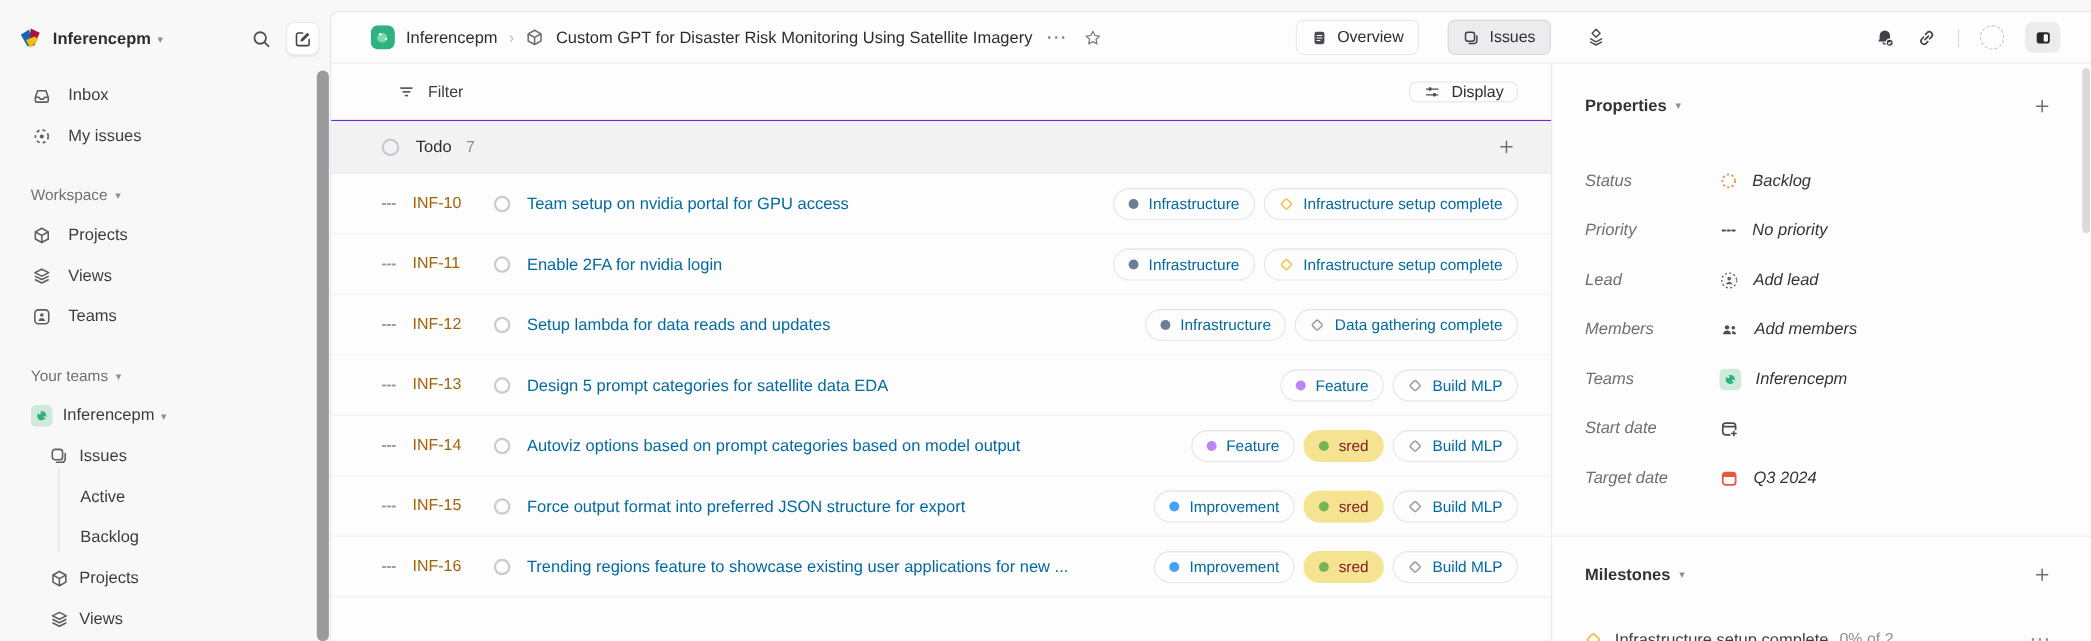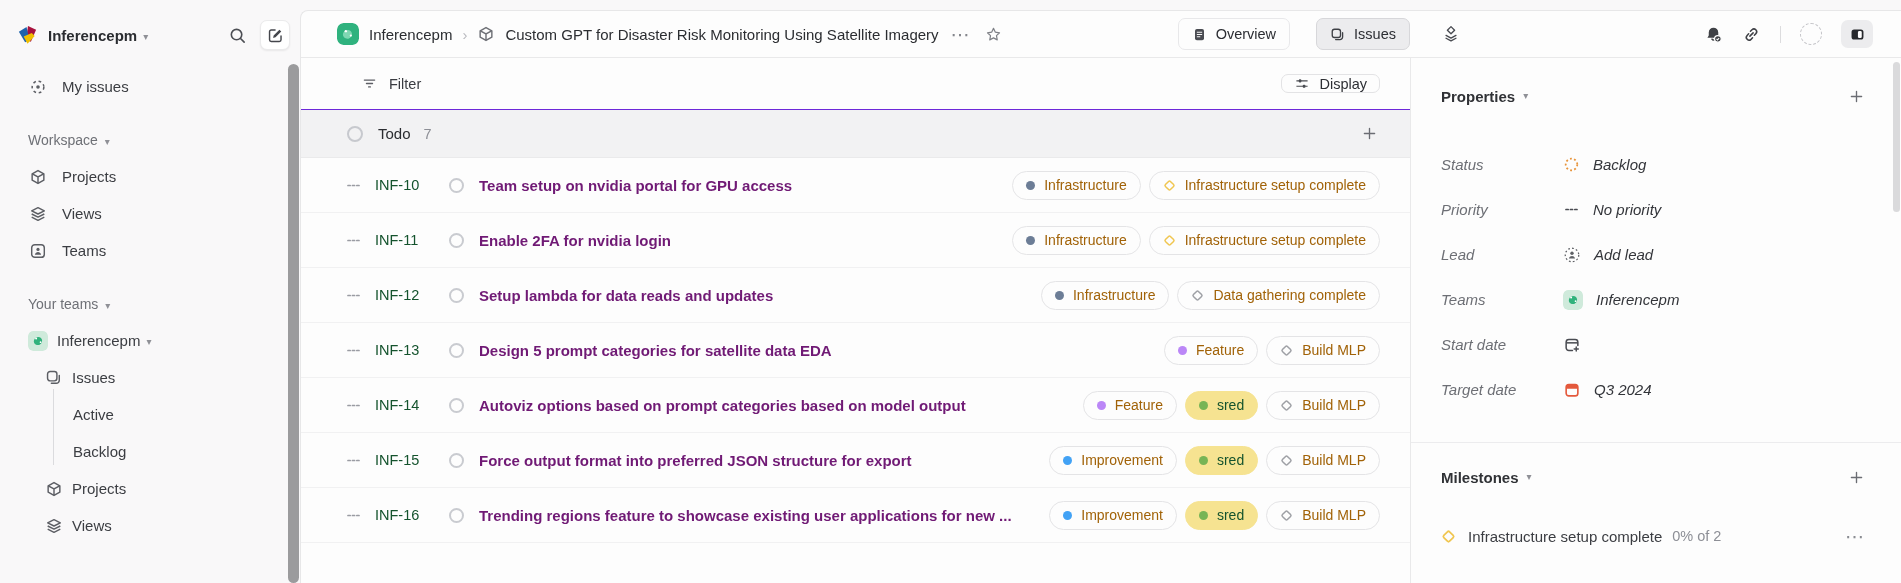--- a/index.html
+++ b/index.html
@@ -50,26 +50,26 @@
   .filter-lbl { margin-left:11px; font-size:14.5px; color:#3a3c42; }
   .display-btn { margin-left:auto; display:inline-flex; align-items:center; gap:9px; height:19px; padding:0 12px; border:1px solid #e3e3e5; border-radius:7px; background:#fdfdfd; font-size:14.5px; color:#2c2e33; cursor:pointer; }
 
   .group-row { height:48px; flex:none; display:flex; align-items:center; background:#f2f2f3; border-bottom:1px solid #eaeaeb; padding:0 32px 0 46px; }
   .group-circle { width:16px; height:16px; border:2px solid #c7c9ce; border-radius:50%; flex:none; }
   .group-name { margin-left:15px; font-size:15px; color:#2b2d31; font-weight:500; }
   .group-count { margin-left:13px; font-size:14.5px; color:#8d8f96; }
   .group-add { margin-left:auto; color:#6b6d73; cursor:pointer; }
 
   .issue-row { height:55px; flex:none; display:flex; align-items:center; padding:0 30px 0 44px; border-bottom:1px solid #f1f1f2; background:#fdfdfd; }
-  .issue-id { width:74px; margin-left:13px; font-size:14.5px; color:#14532d; flex:none; }
+  .issue-id { width:74px; margin-left:13px; font-size:14.5px; color:#a16207; flex:none; }
   .status-circle { width:15px; height:15px; border:2px solid #c9cbd0; border-radius:50%; flex:none; margin-right:15px; cursor:pointer; }
-  .issue-title { font-size:15px; color:#701a75; white-space:nowrap; overflow:hidden; text-overflow:ellipsis;font-weight:bold; }
+  .issue-title { font-size:15px; color:#0369a1; white-space:nowrap; overflow:hidden; text-overflow:ellipsis; }
   .badges { margin-left:auto; padding-left:10px; display:flex; gap:8px; flex:none; }
-  .pill { display:inline-flex; align-items:center; gap:9px; height:29px; padding:0 13px; border:1px solid #e4e4e6; border-radius:15px; background:#fdfdfd; font-size:14px; color:#a16207; white-space:nowrap; cursor:pointer; }
-  .pill.hl { background:var(--highlight); border-color:var(--highlight); color:#14532d;text-align:center; }
+  .pill { display:inline-flex; align-items:center; gap:9px; height:29px; padding:0 13px; border:1px solid #e4e4e6; border-radius:15px; background:#fdfdfd; font-size:14px; color:#0369a1; white-space:nowrap; cursor:pointer; }
+  .pill.hl { background:var(--highlight); border-color:var(--highlight); color:#7f1d1d;text-align:center; }
   .dot { width:9px; height:9px; border-radius:50%; flex:none; }
   .dot-infra { background:var(--label-infrastructure); }
   .dot-feature { background:var(--label-feature); }
   .dot-improvement { background:var(--label-improvement); }
   .dot-sred { background:var(--label-sred); }
   .dia { flex:none; }
   .dia-y { color:var(--milestone-yellow); }
   .dia-g { color:var(--milestone-gray); }
 
   
@@ -115,20 +115,29 @@
       </svg>
     </span>
     <span class="sb-iconbtn sb-compose">
       <svg width="17" height="17" viewBox="0 0 20 20">
         <path d="M9.5 3.5H5a2 2 0 0 0-2 2V15a2 2 0 0 0 2 2h9.5a2 2 0 0 0 2-2v-4.5" fill="none" stroke="#44464c" stroke-width="1.7" stroke-linecap="round"></path>
         <path d="M14.6 3.2l2.2 2.2L10 12.2l-2.8.6.6-2.8 6.8-6.8z" fill="#44464c"></path>
       </svg>
     </span>
   </div>
 
+  <div class="sb-item">
+    <span class="icon">
+      <svg width="18" height="18" viewBox="0 0 20 20">
+          <path d="M3.5 11.5L5.8 5h8.4l2.3 6.5V15a1.5 1.5 0 0 1-1.5 1.5H5A1.5 1.5 0 0 1 3.5 15v-3.5z" fill="none" stroke="#5c5e64" stroke-width="1.6" stroke-linejoin="round"></path>
+          <path d="M3.5 11.5h3.6l1.4 2h3l1.4-2h3.6" fill="none" stroke="#5c5e64" stroke-width="1.6" stroke-linejoin="round"></path>
+        </svg>
+    </span>
+    <span>Inbox</span>
+  </div>
   <div class="sb-item">
     <span class="icon">
       <svg width="18" height="18" viewBox="0 0 20 20">
           <circle cx="10" cy="10" r="6.5" fill="none" stroke="#5c5e64" stroke-width="1.7" stroke-dasharray="3 3.1"></circle>
           <circle cx="10" cy="10" r="2" fill="#5c5e64"></circle>
         </svg>
     </span>
     <span>My issues</span>
   </div>
 
@@ -537,20 +546,32 @@
           <span class="prop-value">
             <svg width="18" height="18" viewBox="0 0 20 20">
                 <circle cx="10" cy="10" r="7.5" fill="none" stroke="#5e6065" stroke-width="1.4" stroke-dasharray="2 2.4"></circle>
                 <circle cx="10" cy="8" r="1.9" fill="#5e6065"></circle>
                 <path d="M6.6 13.9c.6-1.9 2-2.7 3.4-2.7s2.8.8 3.4 2.7z" fill="#5e6065"></path>
               </svg>
             <span>Add lead</span>
           </span>
         </div>
         <div class="prop-row">
+          <span class="prop-label">Members</span>
+          <span class="prop-value">
+            <svg width="19" height="19" viewBox="0 0 20 20">
+                <circle cx="7.4" cy="8" r="2.1" fill="#4a4c52"></circle>
+                <circle cx="13.4" cy="8.3" r="1.7" fill="#4a4c52"></circle>
+                <path d="M3.4 14.6c.7-2.5 2.3-3.5 4-3.5s3.3 1 4 3.5z" fill="#4a4c52"></path>
+                <path d="M11.9 11.9c1.9-.5 3.7.6 4.3 2.7h-3.5z" fill="#4a4c52"></path>
+              </svg>
+            <span>Add members</span>
+          </span>
+        </div>
+        <div class="prop-row">
           <span class="prop-label">Teams</span>
           <span class="prop-value">
             <svg class="team-avatar" viewBox="0 0 20 20">
                 <rect width="20" height="20" rx="5" fill="#CFEADB"></rect>
                 <path d="M6 9.2c.9-3.1 5-4.3 7-2.1s1.2 5.8-1.8 6.8S5.1 12.3 6 9.2z" fill="#31B27C"></path>
                 <circle cx="8.1" cy="7.6" r="1" fill="#fff"></circle>
                 <circle cx="12.6" cy="11.2" r=".9" fill="#fff"></circle>
               </svg>
             <span>Inferencepm</span>
           </span>

